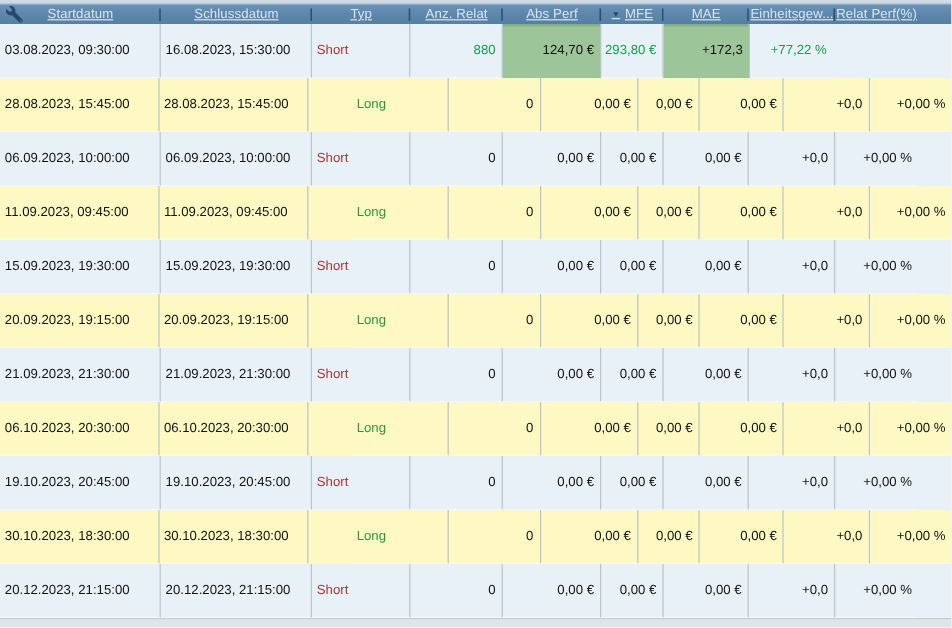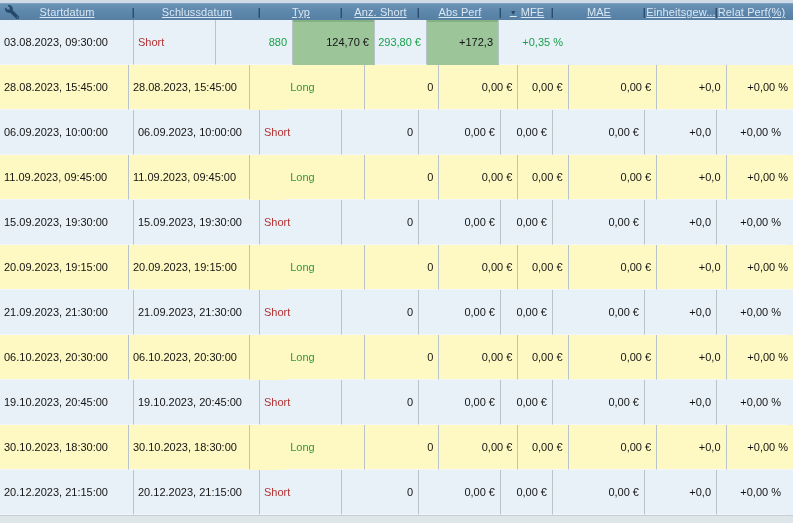--- a/index.html
+++ b/index.html
@@ -30,21 +30,21 @@
   .row-light { background:#e8f1f8; }
   .row-gray  { background:#fef9c3; }
   .cell {
     display:flex; align-items:center; height:100%; white-space:nowrap; overflow:hidden;
     border-right:1px solid #b9c3ca; border-bottom:1px solid #f3f7f9;
   }
   .cell.last { border-right:none; }
   .cell.left  { justify-content:flex-start; padding-left:4px; }
   .cell.right { justify-content:flex-end;  padding-right:5px; }
   .c0{width:134px}.c1{width:126px}.c2{width:82px}.c3{width:77px}.c4{width:82px}
-  .c5{width:52px}.c6{width:92px}.c7{width:72px}.c8{width:69px}
+  .c5{width:52px}.c6{width:71px}.c7{width:72px}.c8{width:69px}
   .typ-red   { color:#b23333; }
   .typ-green { color:#2f9743;margin-left:36px; }
   .val-green { color:#18a04a; }
   .cell-green-bg {
     background:#9cc59a;
     box-shadow:inset 0 2px 0 #84b181;
     border-bottom-color:#9cc59a;
     padding-left:12px;
   }
   .bottom-strip { height:8px; background:#dee6ea; border-top:1px solid #c4ced4; }
@@ -67,21 +67,21 @@
     </div>
     <div class="hcell c1">
       <span>Schlussdatum</span>
       <span class="sep">|</span>
     </div>
     <div class="hcell c2">
       <span>Typ</span>
       <span class="sep">|</span>
     </div>
     <div class="hcell c3">
-      <span>Anz. Short</span>
+      <span>Anz. Relat</span>
       <span class="sep">|</span>
     </div>
     <div class="hcell c4">
       <span>Abs Perf</span>
       <span class="sep">|</span>
     </div>
     <div class="hcell c5">
       <span class="sort-icon">▼</span>
       <span>MFE</span>
       <span class="sep">|</span>
@@ -95,26 +95,27 @@
       <span class="sep">|</span>
     </div>
     <div class="hcell c8">
       <span>Relat Perf(%)</span>
     </div>
   </div>
 
   <div class="grid-body">
       <div class="row row-light">
     <div class="cell left c0">03.08.2023, 09:30:00</div>
+    <div class="cell left c1">16.08.2023, 15:30:00</div>
     <div class="cell left c2 typ-red">Short</div>
     <div class="cell right c3 val-green">880</div>
     <div class="cell right c4 cell-green-bg">124,70 €</div>
     <div class="cell right c5 val-green">293,80 €</div>
     <div class="cell right c7 cell-green-bg">+172,3</div>
-    <div class="cell right c8 last val-green">+0,35 %</div>
+    <div class="cell right c8 last val-green">+77,22 %</div>
   </div>
       <div class="row row-gray">
     <div class="cell left c0">28.08.2023, 15:45:00</div>
     <div class="cell left c1">28.08.2023, 15:45:00</div>
     <div class="cell left c2 typ-green">Long</div>
     <div class="cell right c3">0</div>
     <div class="cell right c4">0,00 €</div>
     <div class="cell right c5">0,00 €</div>
     <div class="cell right c6">0,00 €</div>
     <div class="cell right c7">+0,0</div>

